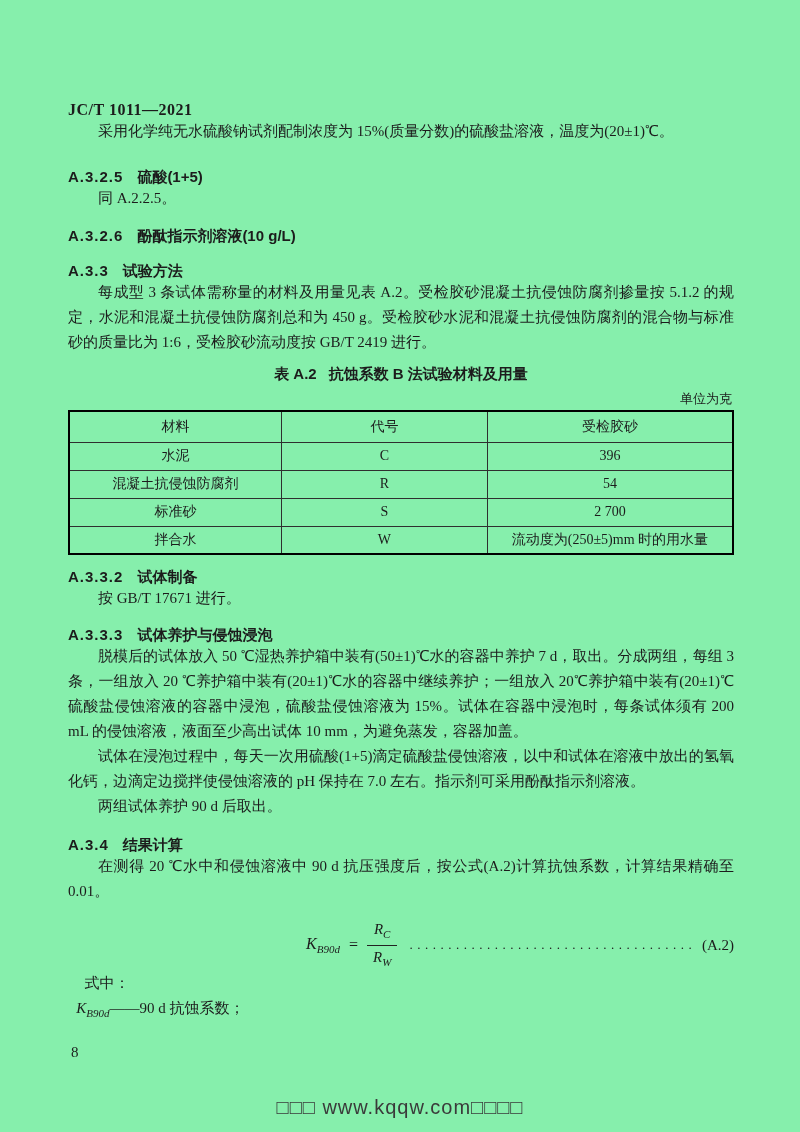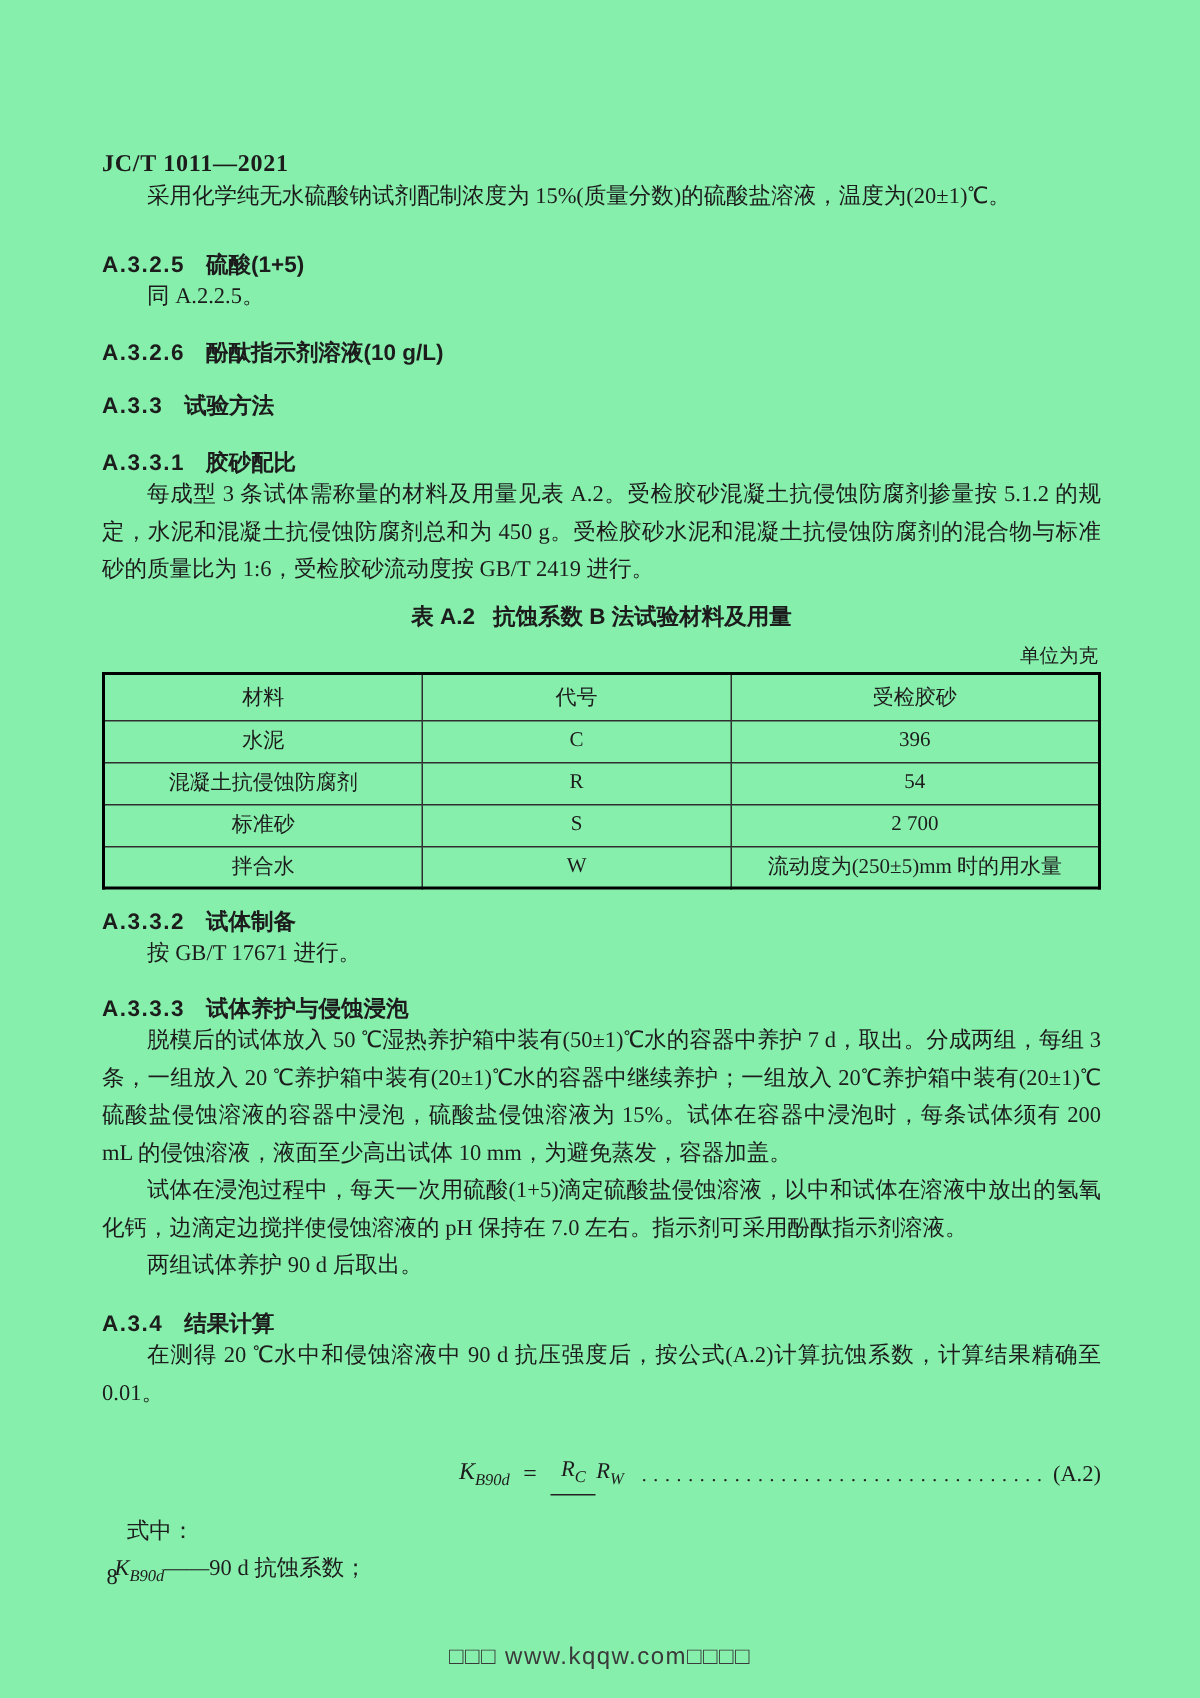--- a/index.html
+++ b/index.html
@@ -100,20 +100,21 @@
     padding-left: 238px;
     font-size: 16px;
     height: 52px;
   }
   .f-var { white-space: nowrap; }
   .f-var .base { font-style: italic; }
   .f-var sub { font-size: 11px; font-style: italic; }
   .f-eq { margin: 0 9px; }
   .frac {
     display: inline-flex;
+    flex-direction: column;
     align-items: center;
     line-height: 20px;
     font-size: 15px;
   }
   .frac .frac-num { border-bottom: 1.4px solid #222; padding: 0 7px 1px; }
   .frac .frac-den { padding-top: 1px; }
   .f-dots {
     flex: 1;
     overflow: hidden;
     white-space: nowrap;
@@ -136,21 +137,21 @@
     font-size: 15px;
   }
 
   .footer-mark {
     position: absolute;
     left: 0;
     top: 1096px;
     width: 100%;
     text-align: center;
     font-family: "Liberation Sans", sans-serif;
-    font-size: 16px;
+    font-size: 20px;
     color: #3a3a3a;
     letter-spacing: 1px;
   }
 </style>
 </head>
 <body>
 
 <div class="page">
 
   <div class="doc-code">JC/T 1011—2021</div>
@@ -163,23 +164,20 @@
   <p class="para indent mt-same1">同 A.2.2.5。</p>
 
   <h3 class="heading mt-h326">
     <span class="h-num">A.3.2.6</span><span class="h-title">酚酞指示剂溶液(10 g/L)</span>
   </h3>
 
   <h3 class="heading mt-h33">
     <span class="h-num">A.3.3</span><span class="h-title">试验方法</span>
   </h3>
 
-  <h3 class="heading mt-h331">
-    <span class="h-num">A.3.3.1</span><span class="h-title">胶砂配比</span>
-  </h3>
   <p class="para indent mt-mortar">每成型 3 条试体需称量的材料及用量见表 A.2。受检胶砂混凝土抗侵蚀防腐剂掺量按 5.1.2 的规定，水泥和混凝土抗侵蚀防腐剂总和为 450 g。受检胶砂水泥和混凝土抗侵蚀防腐剂的混合物与标准砂的质量比为 1:6，受检胶砂流动度按 GB/T 2419 进行。</p>
 
   <div class="table-title">
     <span class="t-num">表 A.2</span><span>抗蚀系数 B 法试验材料及用量</span>
   </div>
   <div class="unit-note">单位为克</div>
 
   <table class="mat-table">
     <thead>
       <tr>

